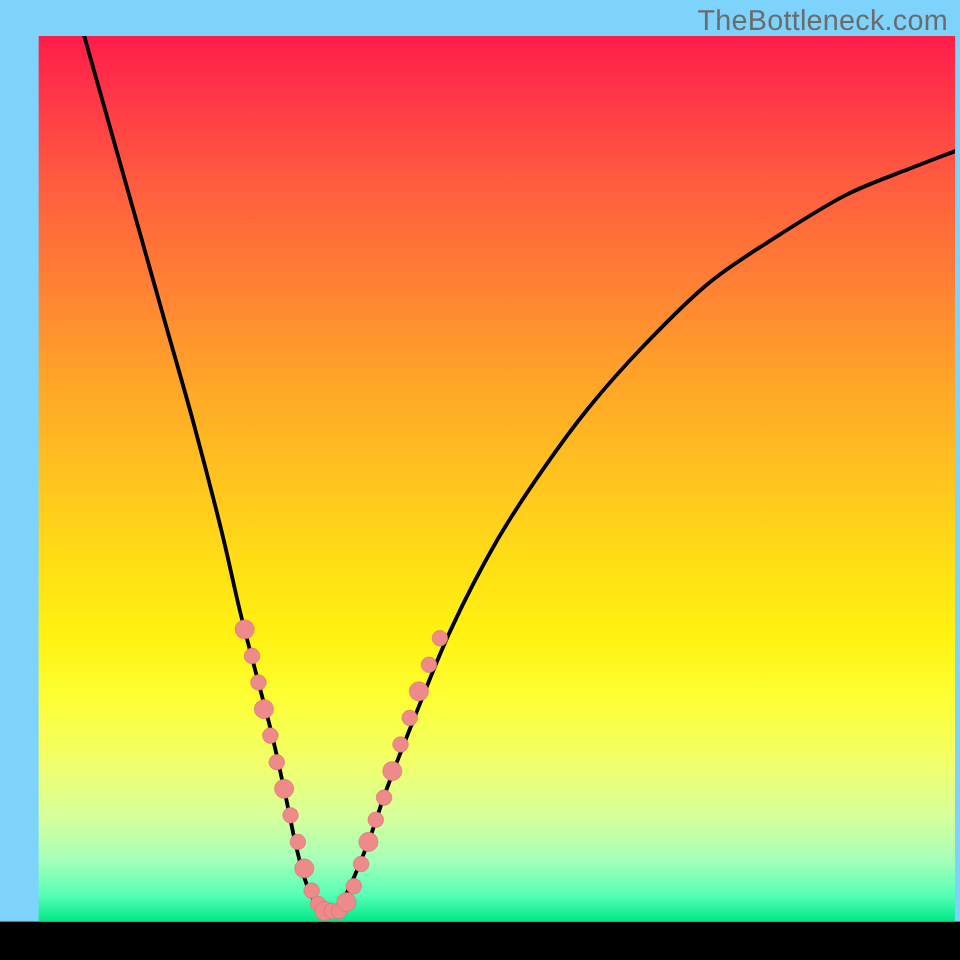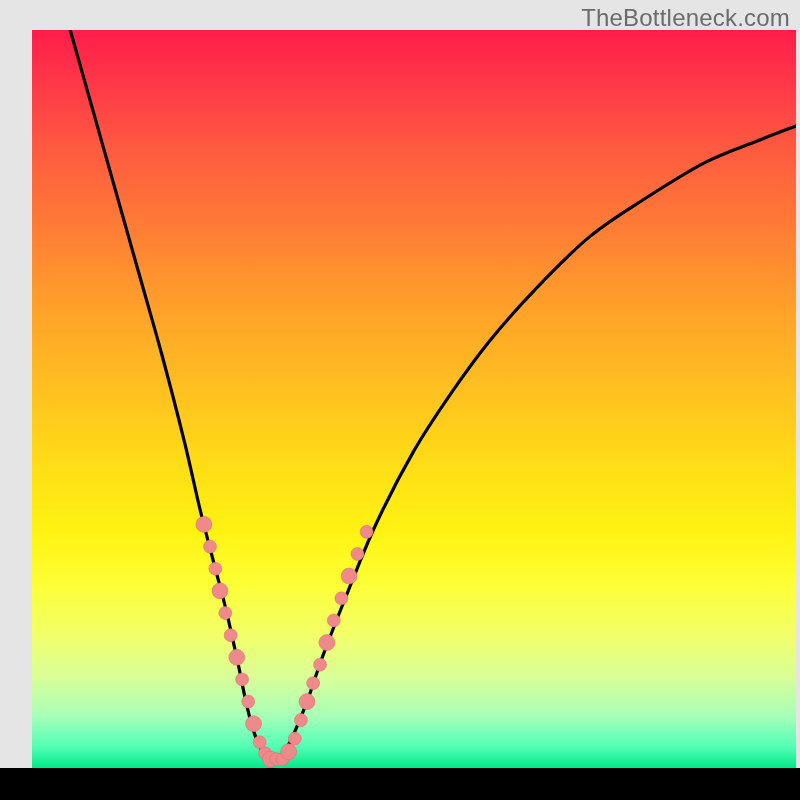--- a/index.html
+++ b/index.html
@@ -7,21 +7,21 @@
     padding: 0;
     width: 800px;
     height: 800px;
     background: #000;
     overflow: hidden;
   }
   .frame {
     position: relative;
     width: 800px;
     height: 768px;
-    background: #e5e5e5;
+    background: #7dd3fc;
   }
   .watermark {
     position: absolute;
     top: 4px;
     right: 10px;
     font-family: Arial, Helvetica, sans-serif;
     font-size: 24px;
     font-weight: 500;
     color: #6b6b6b;
     letter-spacing: 0.2px;

